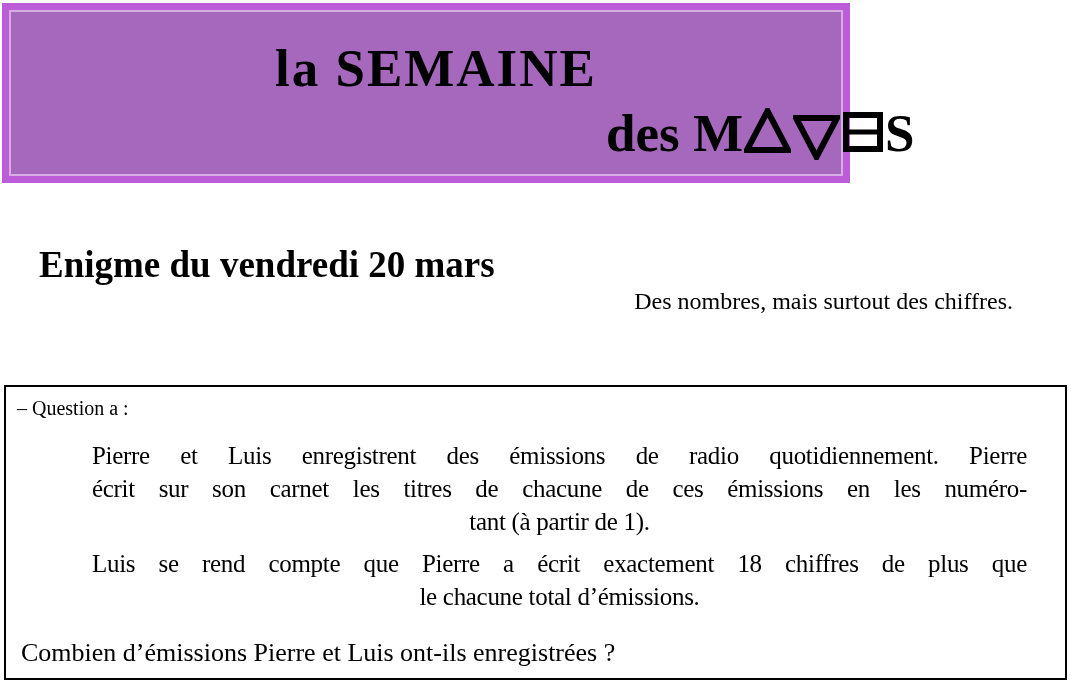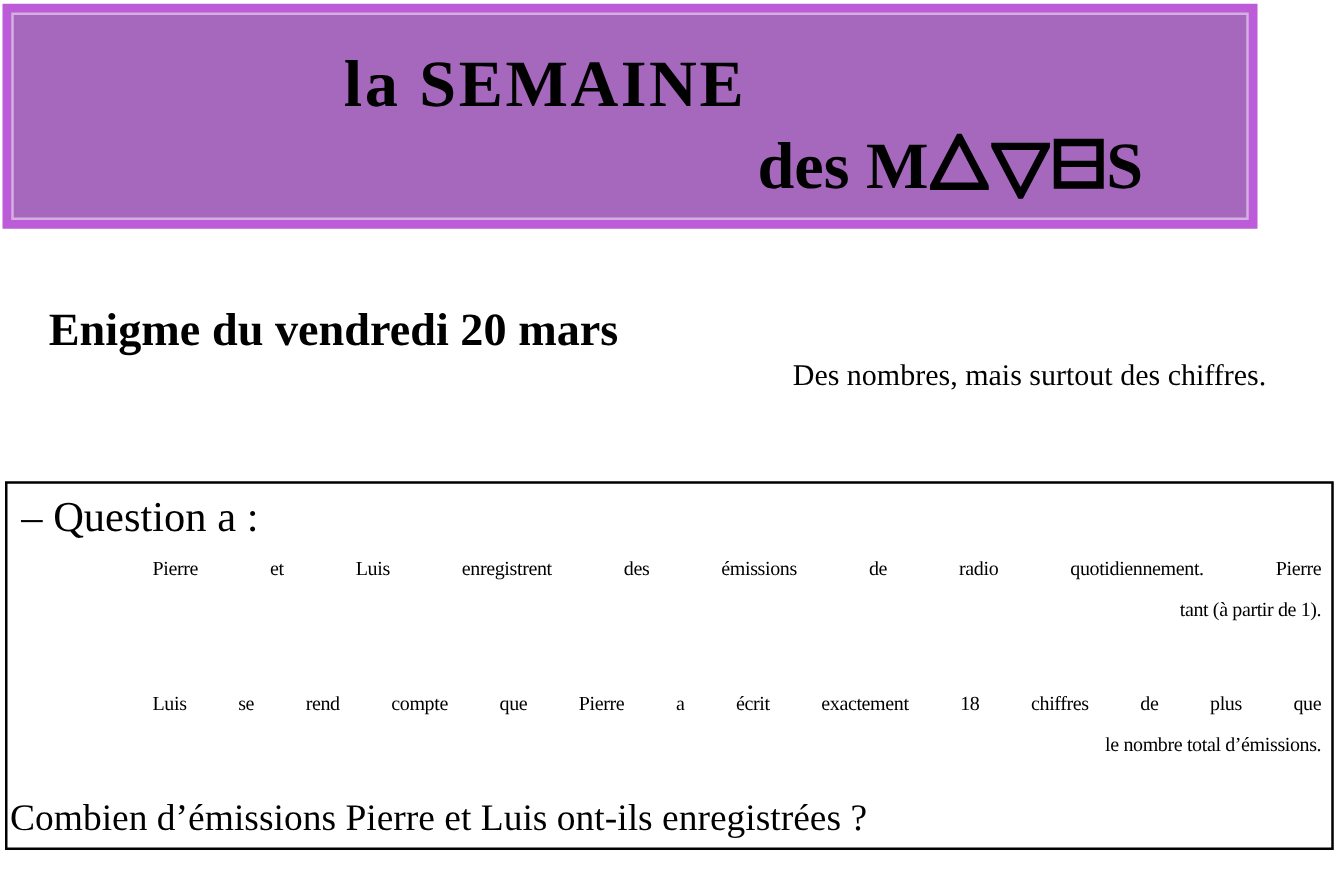--- a/index.html
+++ b/index.html
@@ -4,21 +4,21 @@
 <style>
   html, body { margin:0; padding:0; background:#ffffff; }
   .page {
     position:relative; width:1072px; height:698px;
     background:#ffffff; color:#000000; overflow:hidden;
     font-family:"Liberation Serif","DejaVu Serif",serif;
   }
 
   
   .banner {
-    position:absolute; left:2px; top:3px; width:1004px; height:180px;
+    position:absolute; left:2px; top:3px; width:848px; height:180px;
     background:#bc5cd8;
   }
   .banner-inner {
     position:absolute; left:7px; top:7px; right:7px; bottom:7px;
     border:2px solid #d6aee3; background:#a568bd;
   }
   .banner-line1 {
     position:absolute; left:273px; top:39px;
     font-size:53px; font-weight:bold; line-height:1; letter-spacing:2px;
     white-space:nowrap;
@@ -45,33 +45,33 @@
   }
 
   
   .qbox {
     position:absolute; left:4px; top:385px;
     width:1059px; height:291px;
     border:2px solid #000000; background:#ffffff;
   }
   .qlabel {
     position:absolute; left:11px; top:11px;
-    font-size:34px; line-height:1; white-space:nowrap;
+    font-size:20px; line-height:1; white-space:nowrap;
   }
   .qpara {
-    position:absolute; left:116px; width:935px;
-    font-size:16px; line-height:33px; letter-spacing:-0.3px;
+    position:absolute; left:86px; width:935px;
+    font-size:25px; line-height:33px; letter-spacing:-0.3px;
   }
   .qpara-a { top:52px; }
   .qpara-b { top:160px; }
-  .line { text-align:right; }
+  .line { text-align:center; }
   .just { text-align:justify; text-align-last:justify; }
   .qfinal {
-    position:absolute; left:2px; top:253px;
-    font-size:30px; line-height:1; white-space:nowrap;
+    position:absolute; left:15px; top:253px;
+    font-size:26px; line-height:1; white-space:nowrap;
   }
 </style>
 </head>
 <body>
 
 <div class="page">
 
   <div class="banner">
     <div class="banner-inner"></div>
     <div class="banner-line1">la SEMAINE</div>
@@ -88,24 +88,25 @@
   <div class="title">Enigme du vendredi 20 mars</div>
 
   <div class="subtitle">Des nombres, mais surtout des chiffres.</div>
 
   <div class="qbox">
 
     <div class="qlabel">– Question a :</div>
 
     <div class="qpara qpara-a">
       <div class="line just">Pierre et Luis enregistrent des émissions de radio quotidiennement. Pierre</div>
+      <div class="line just">écrit sur son carnet les titres de chacune de ces émissions en les numéro-</div>
       <div class="line">tant (à partir de 1).</div>
     </div>
 
     <div class="qpara qpara-b">
       <div class="line just">Luis se rend compte que Pierre a écrit exactement 18 chiffres de plus que</div>
-      <div class="line">le nombre total d’émissions.</div>
+      <div class="line">le chacune total d’émissions.</div>
     </div>
 
     <div class="qfinal">Combien d’émissions Pierre et Luis ont-ils enregistrées ?</div>
   </div>
 
 </div>
 
 </body></html>

